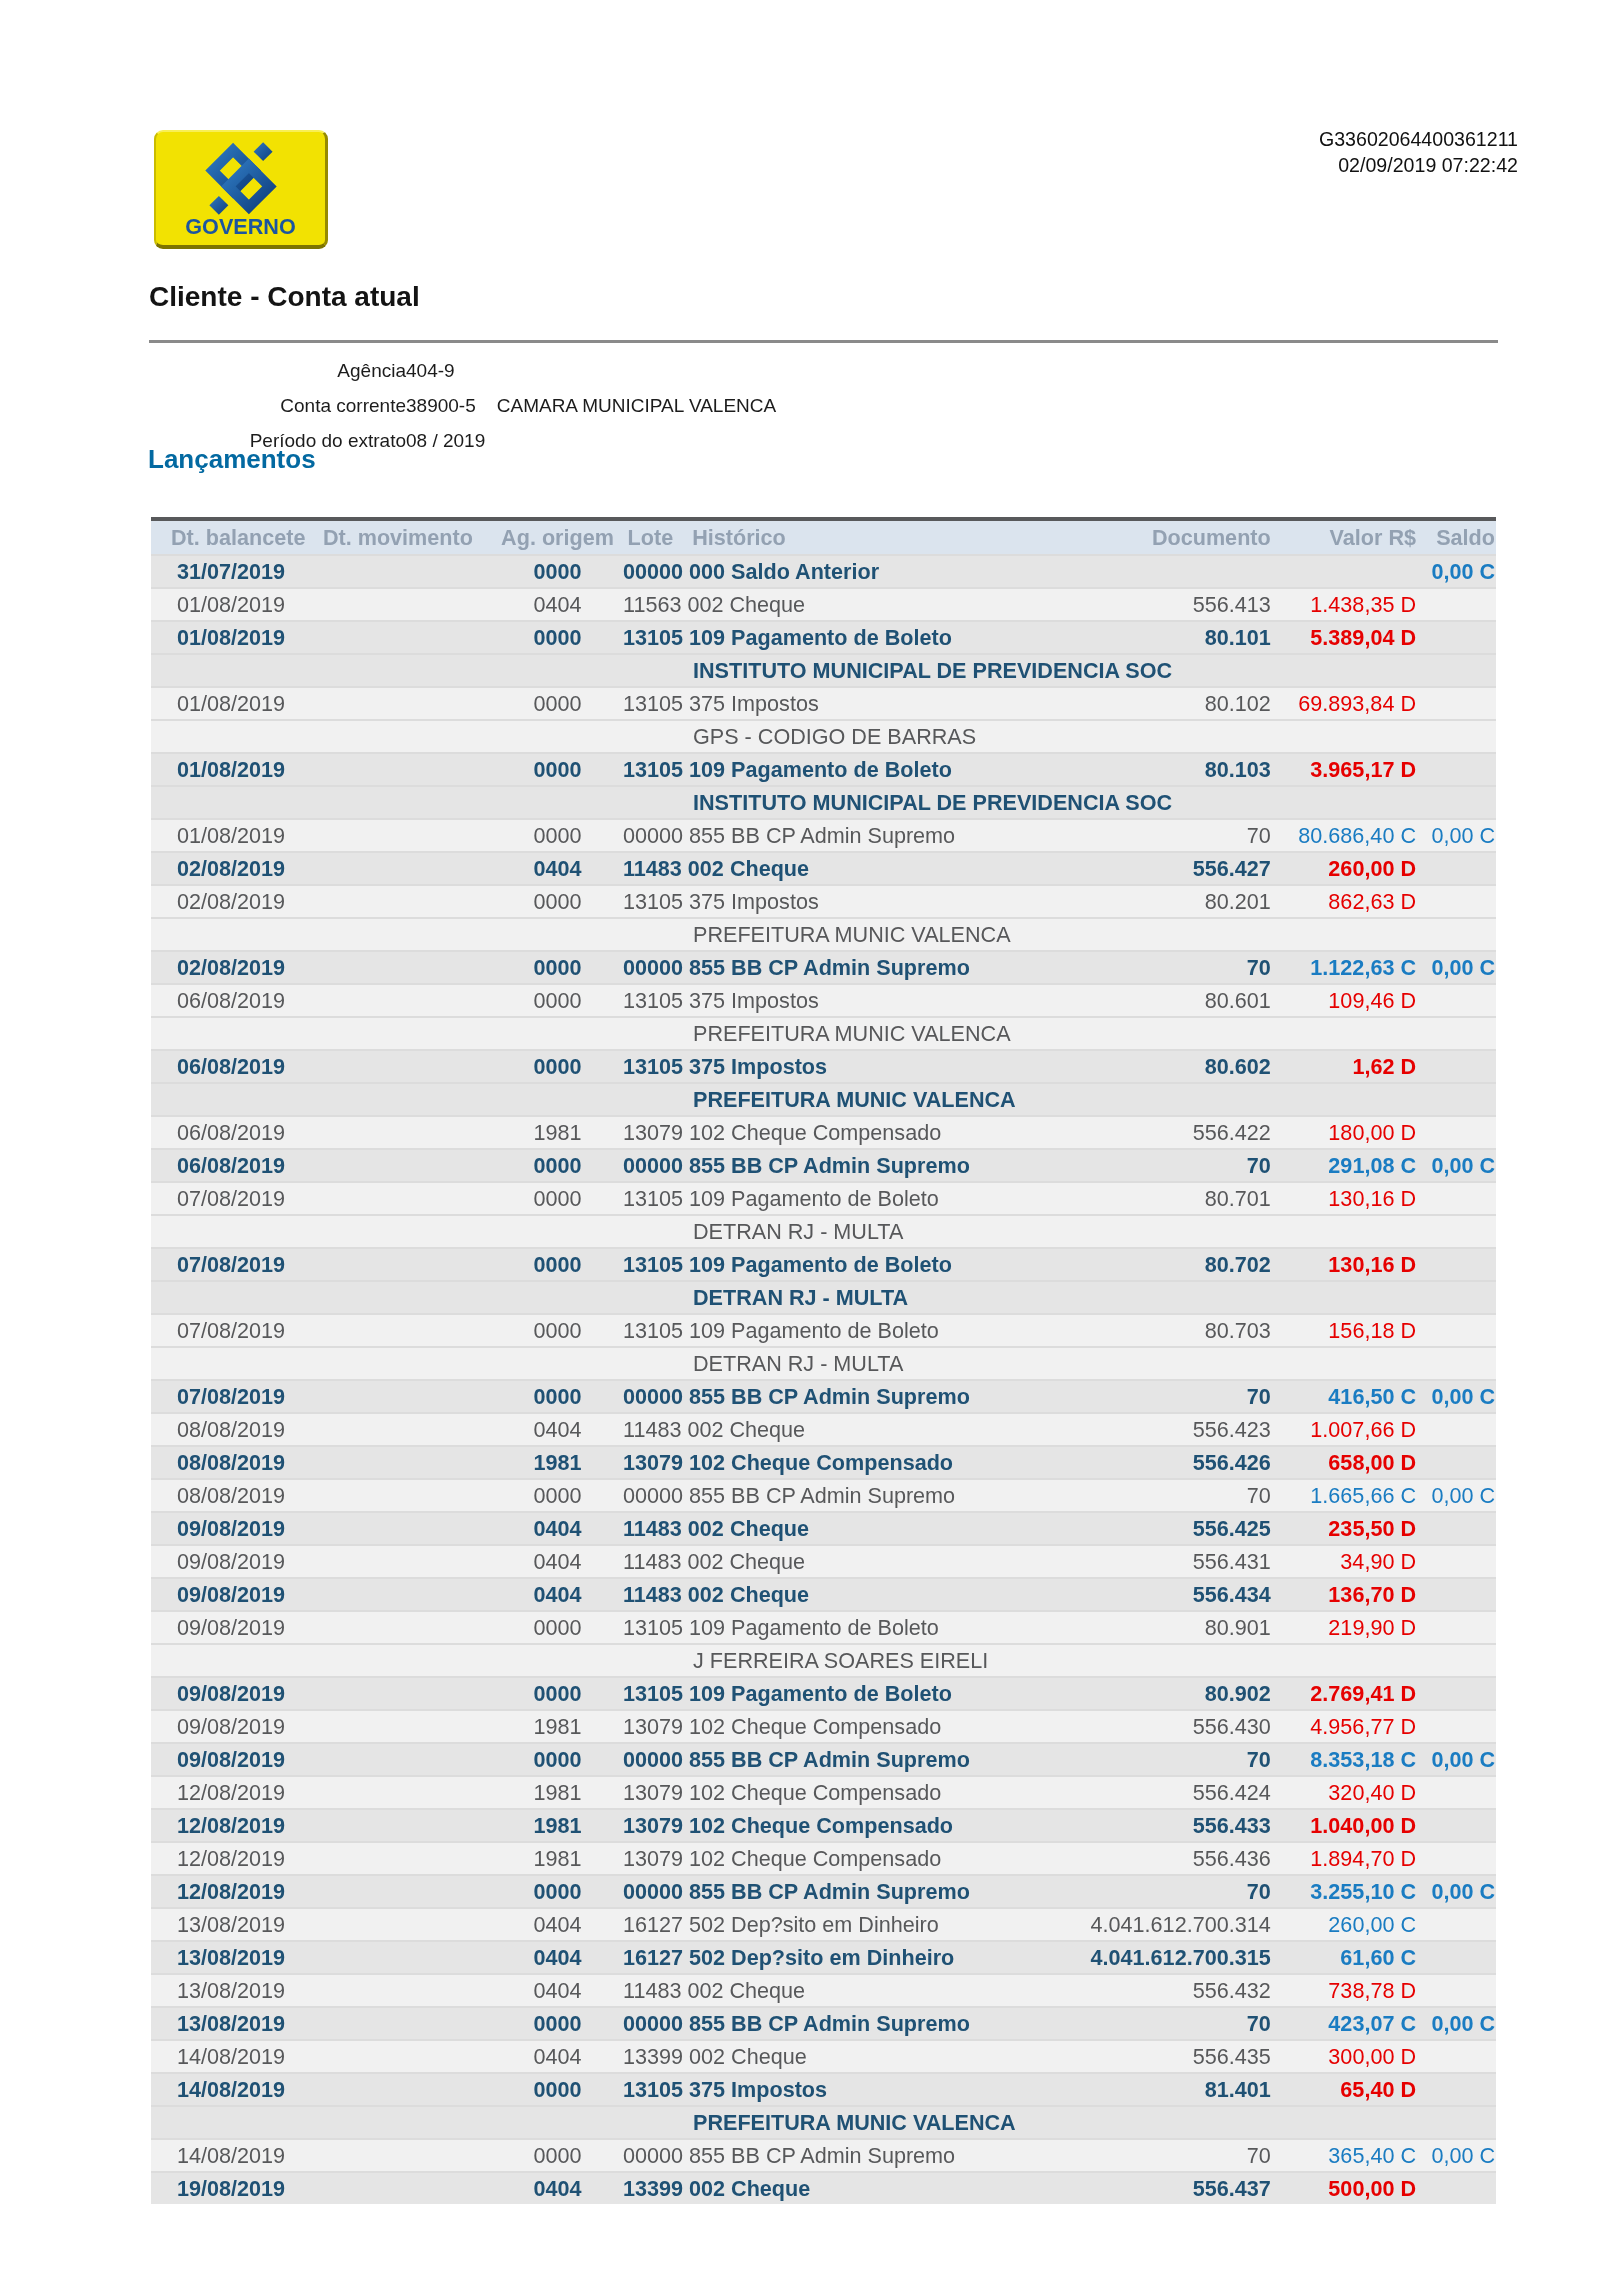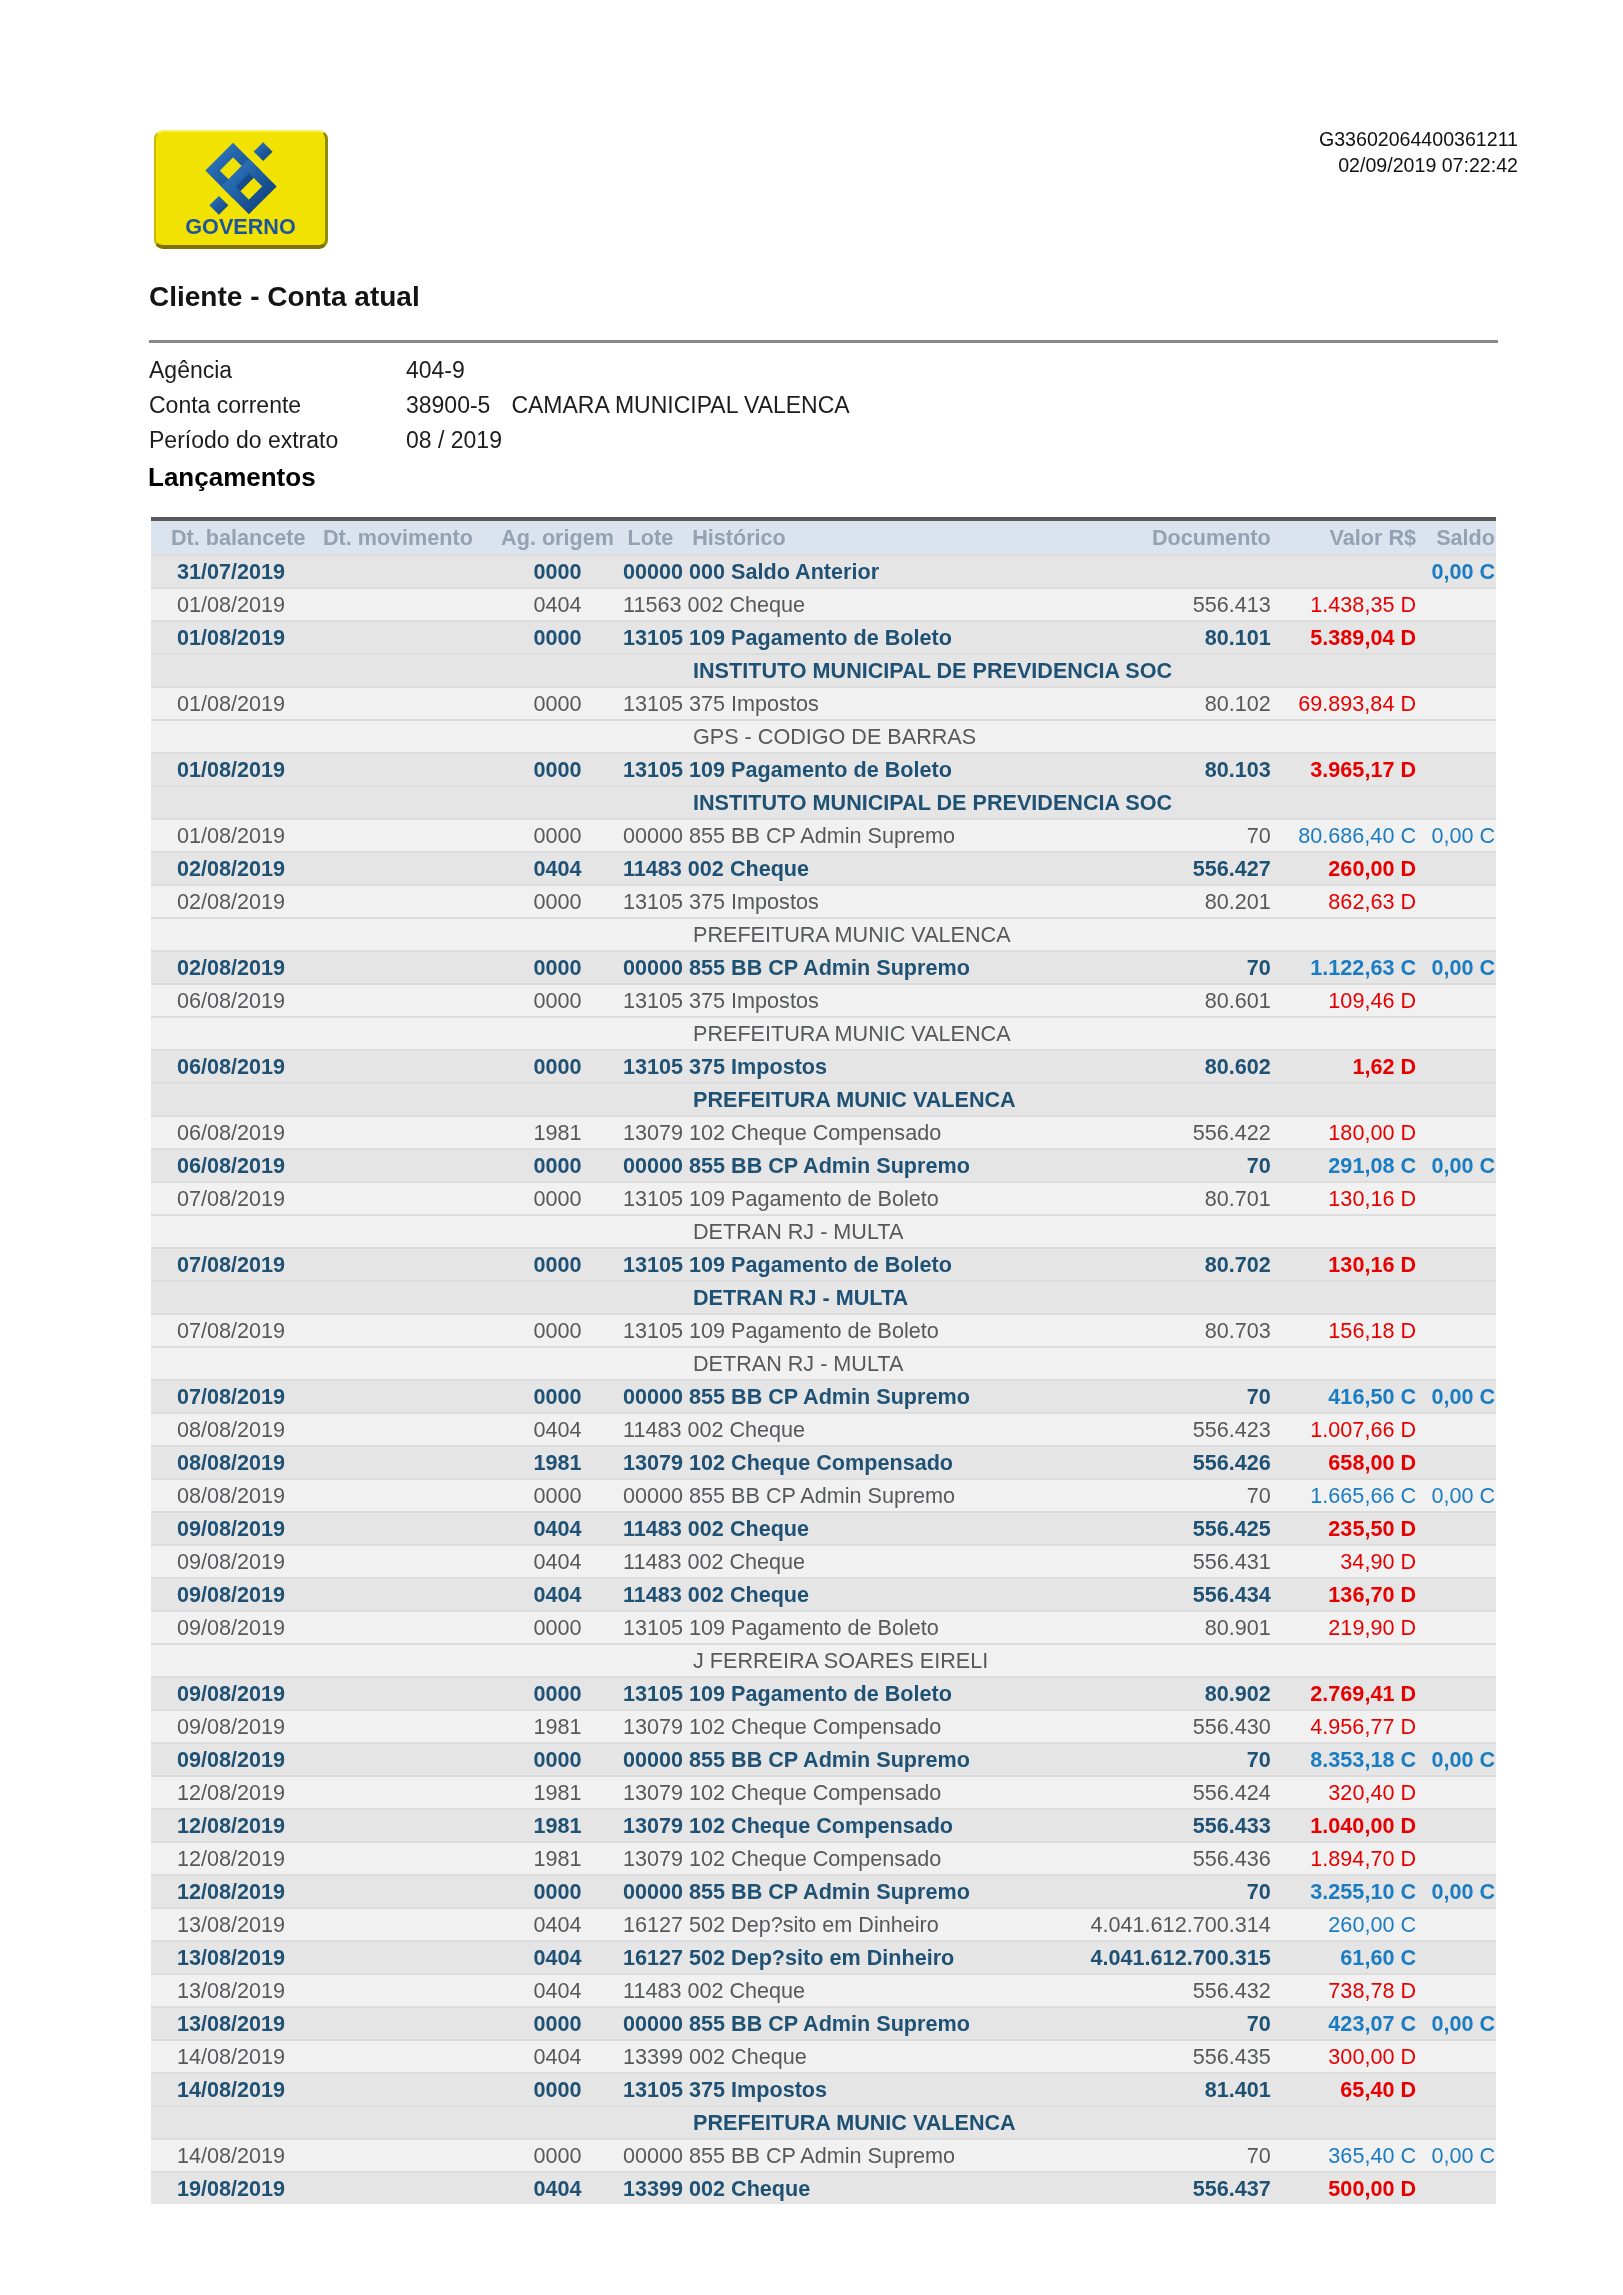--- a/index.html
+++ b/index.html
@@ -25,28 +25,28 @@
     font-size:19.6px;line-height:26px;color:#111111;
   }
   
   .page-title{
     position:absolute;left:149px;top:281px;font-size:28px;font-weight:bold;color:#141414;
   }
   .title-rule{
     position:absolute;left:149px;top:340px;width:1349px;height:2.6px;background:#8a8a8a;
   }
   .account-info{
-    position:absolute;left:149px;top:353px;font-size:23px;color:#1c1c1c;
+    position:absolute;left:149px;top:353px;font-size:19px;color:#1c1c1c;text-align:right;
   }
   .account-row{height:35px;line-height:35px;display:flex;}
   .account-label{width:257px;}
   .account-number{margin-right:21px;}
   
   .section-title{
-    position:absolute;left:148px;top:462px;font-size:26px;font-weight:bold;color:#000000;
+    position:absolute;left:148px;top:444px;font-size:26px;font-weight:bold;color:#0369a1;
   }
   .ltable{
     position:absolute;left:151px;top:517px;width:1345px;
     border-top:4.6px solid #58595b;font-size:21.6px;
   }
   .thead{
     display:grid;grid-template-columns:164px 177px 131px 455px 196px 144px 79px;
     height:33px;line-height:33px;background:#dbe4ee;color:#93a1b2;font-weight:bold;
   }
   .trow{

